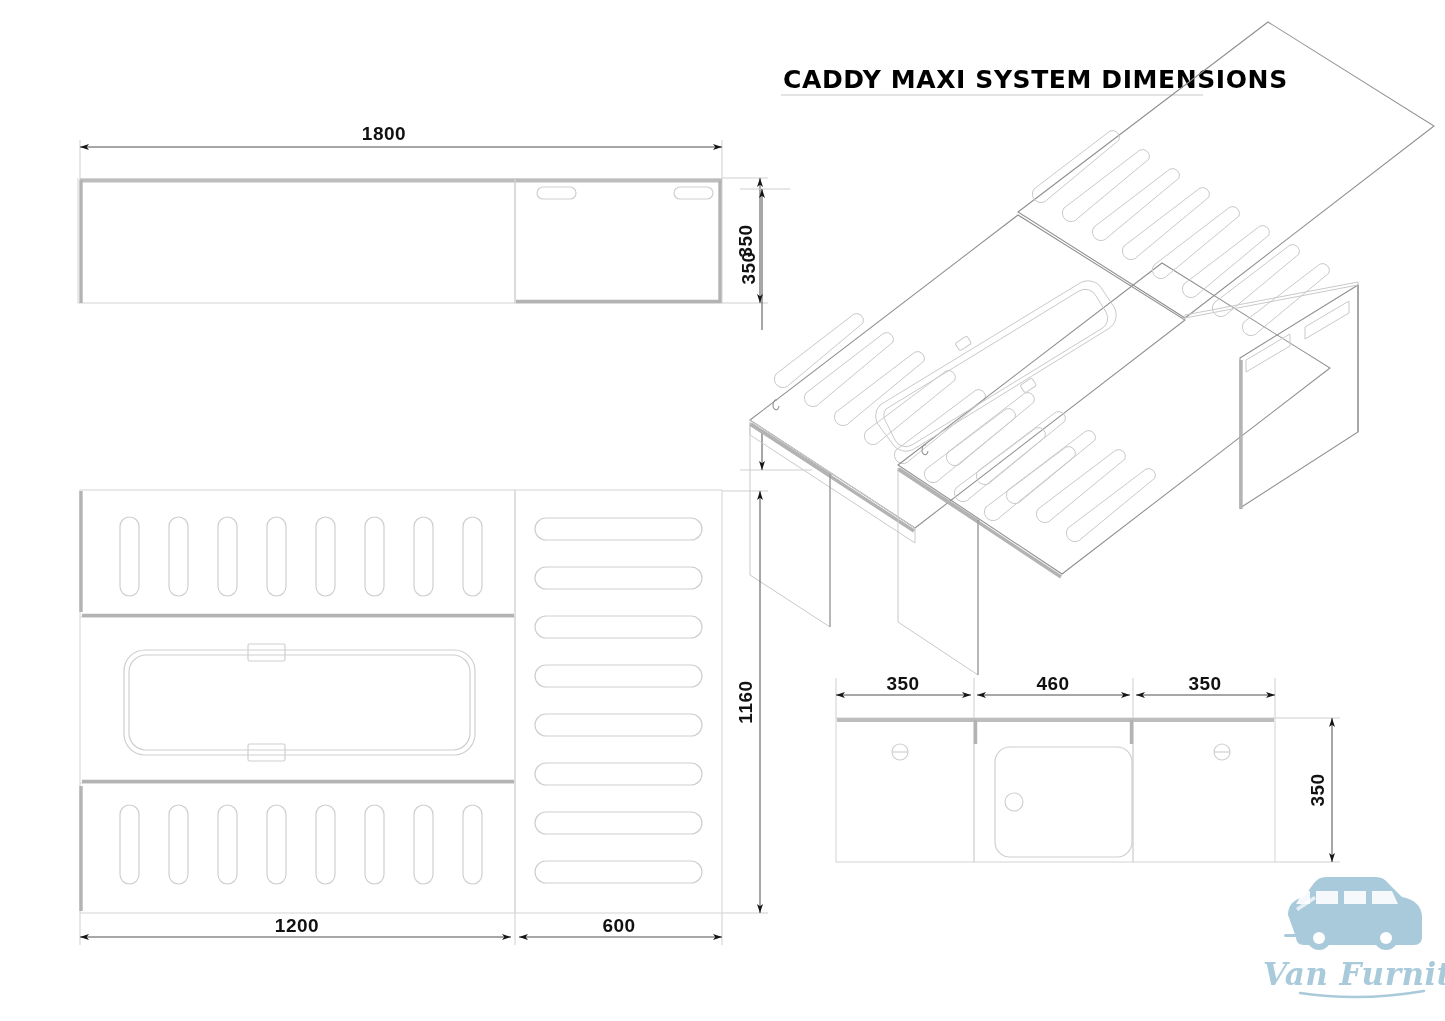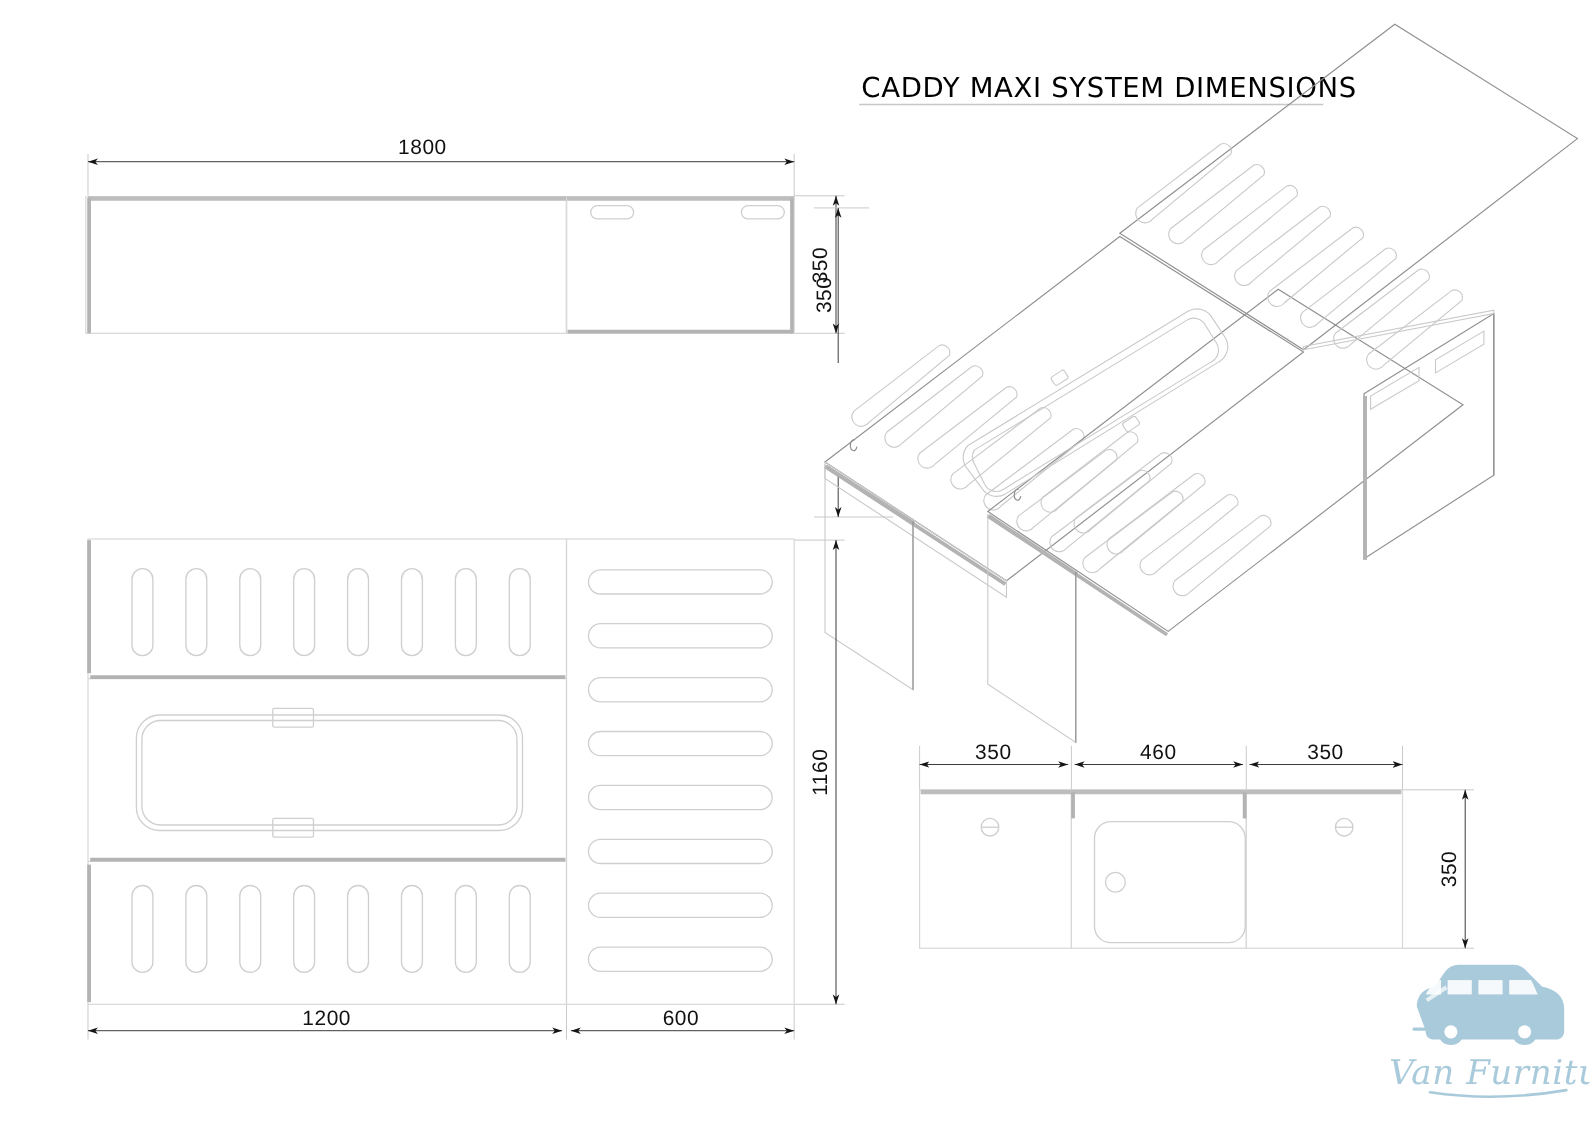--- a/index.html
+++ b/index.html
@@ -4,21 +4,21 @@
 <title>Caddy Maxi System Dimensions</title>
 <style>
   html,body{margin:0;padding:0;background:#ffffff;}
   body{
     width:1445px;height:1021px;
     font-family:"Liberation Sans",sans-serif;
     color:#1a1a1a;
     overflow:hidden;
     position:relative;
   }
-  #sheet{position:absolute;inset:0;width:1169px;height:1021px;}
+  #sheet{position:absolute;inset:0;width:1169px;height:1021px;font-weight:bold;}
   svg{display:block;}
   .dimtxt{
     font-family:"Liberation Sans",sans-serif;
     font-size:19px;
     fill:#111111;
     letter-spacing:0.5px;
   }
   .title{
     font-family:"DejaVu Sans",sans-serif;
     font-size:25px;

